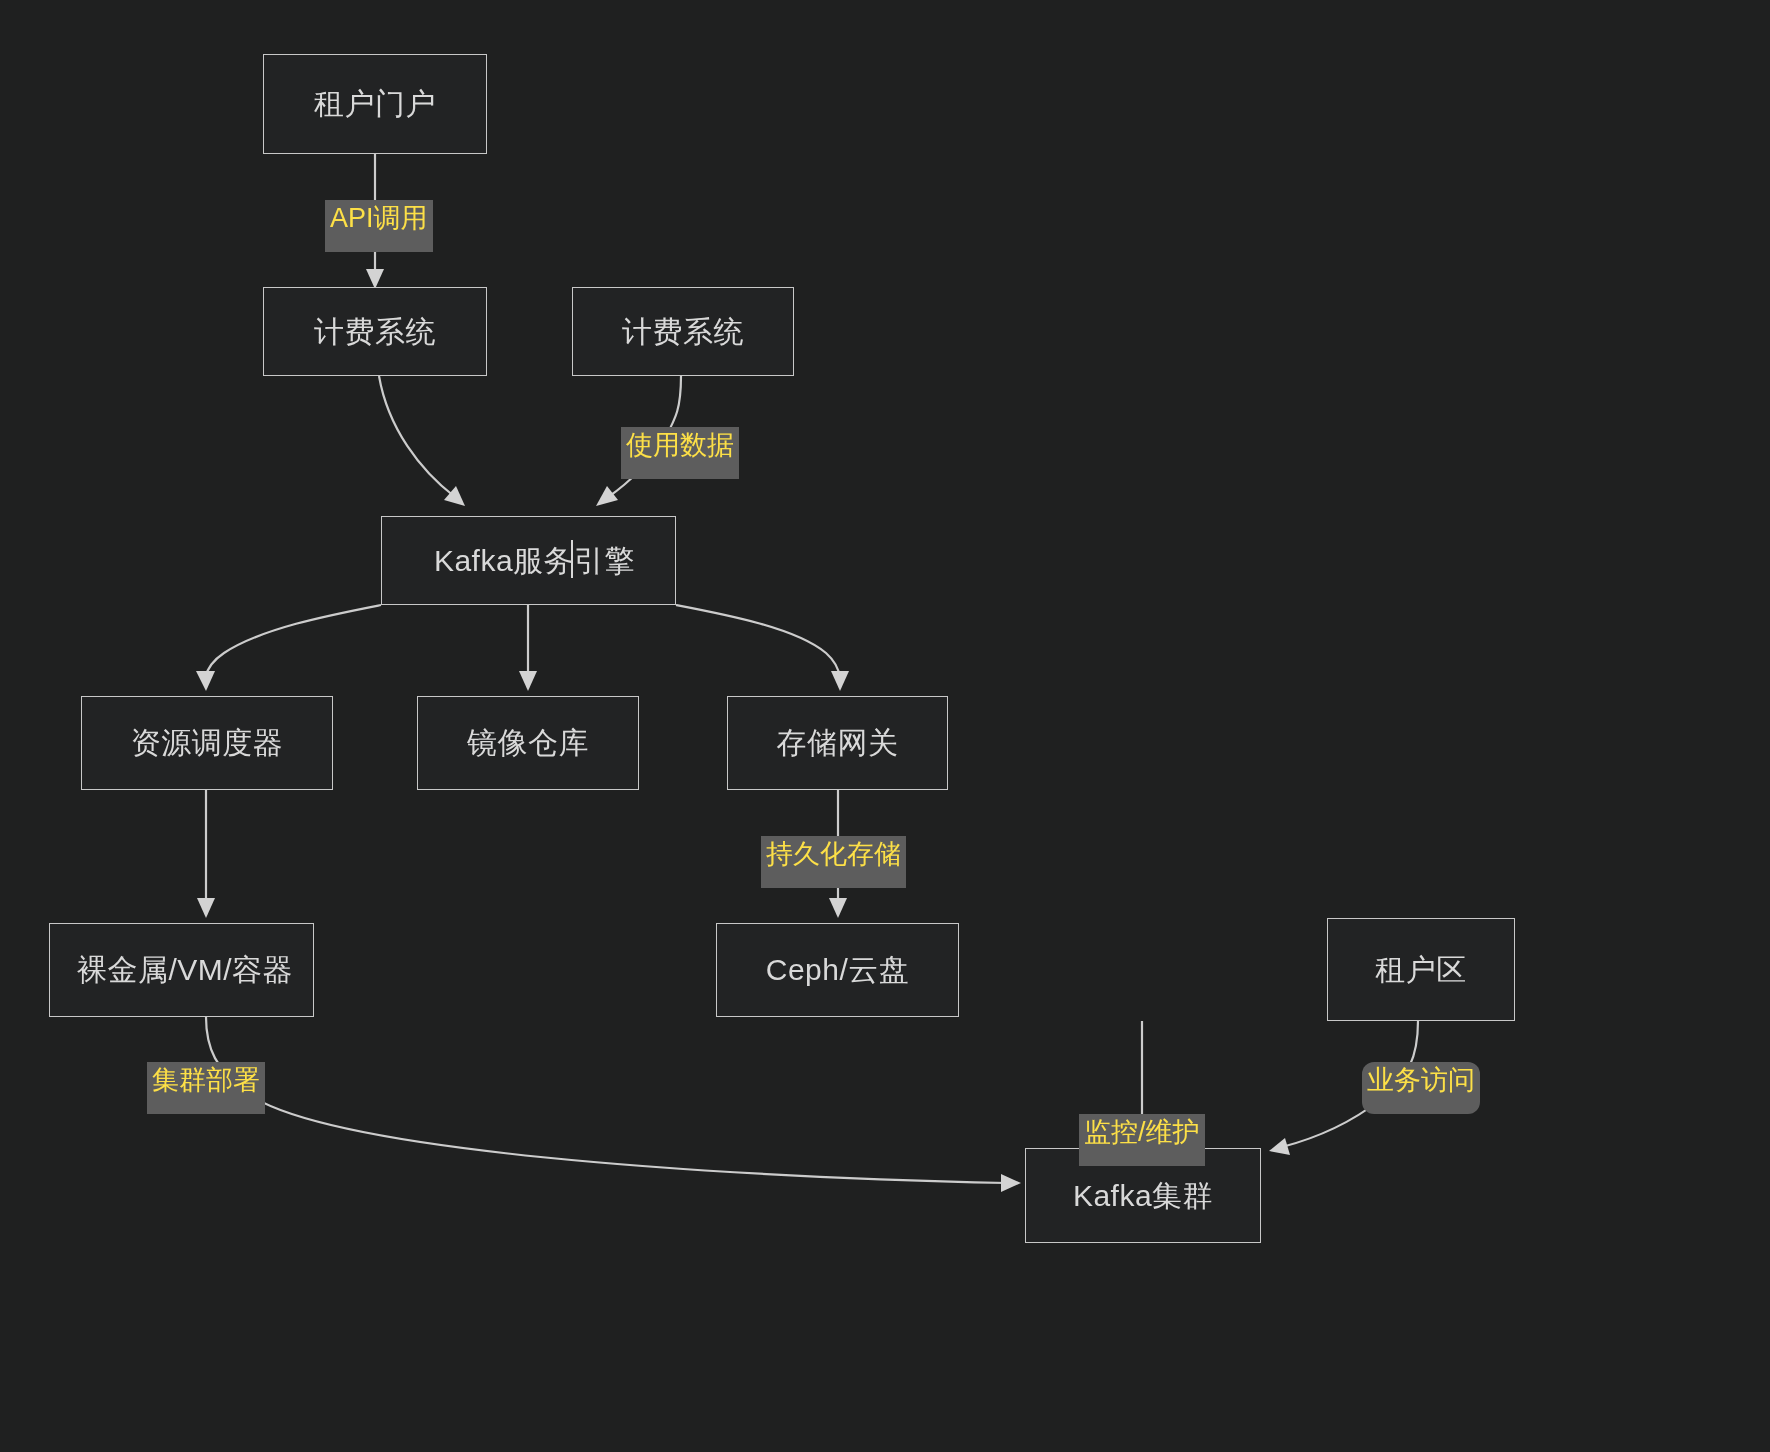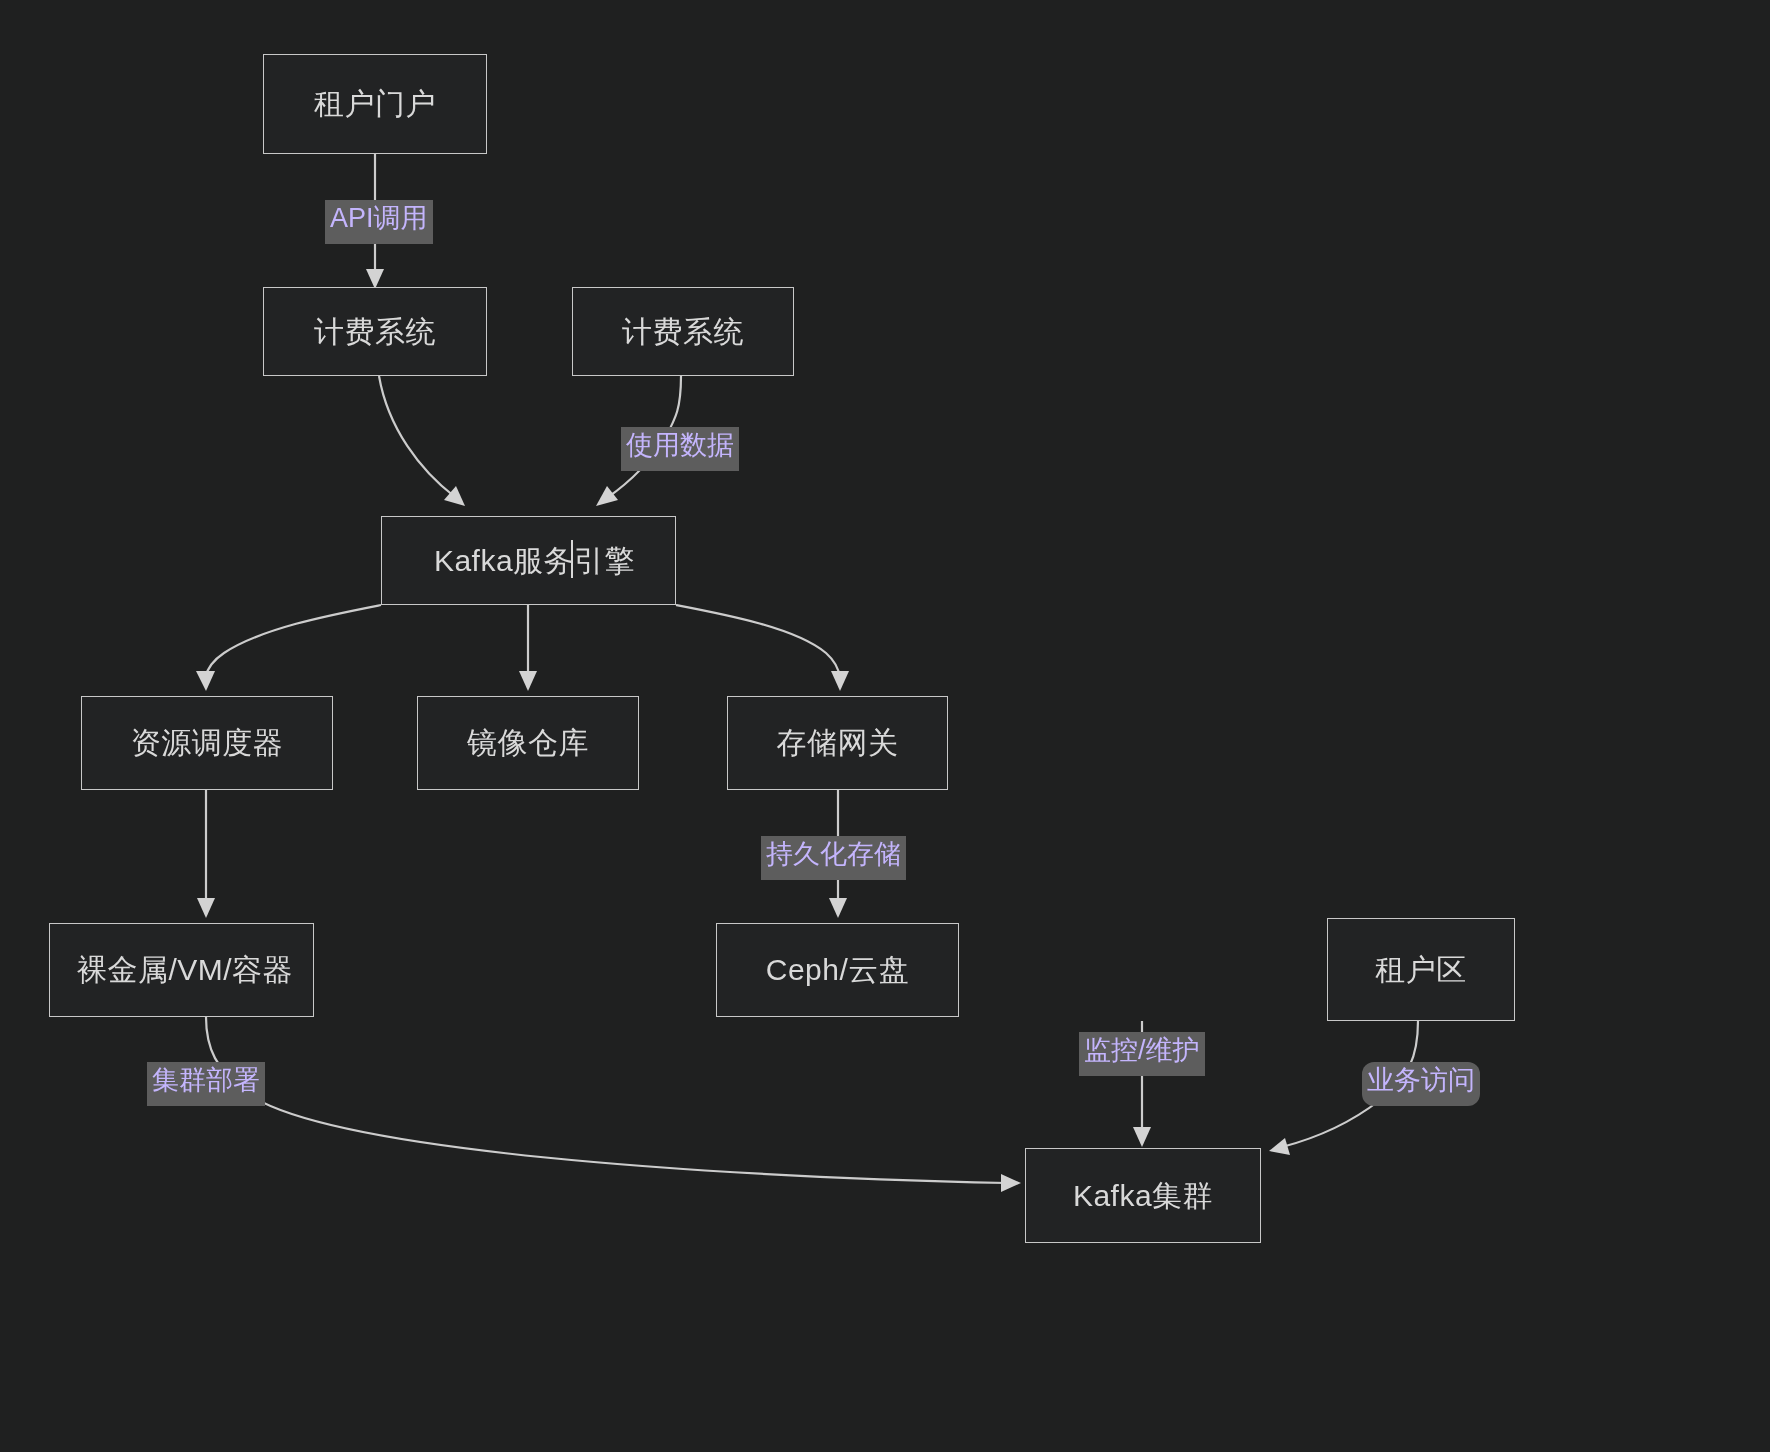--- a/index.html
+++ b/index.html
@@ -45,24 +45,24 @@
     color: #d9d9d9;
     font-size: 30px;
     letter-spacing: 0.5px;
     line-height: 1.2;
     white-space: nowrap;
     z-index: 2;
   }
   .edge-label {
     position: absolute;
     background: #5d5d5d;
-    color: #c4b5fd;
+    color: #fde047;
     font-size: 27px;
     line-height: 1.25;
-    padding: 2px 5px 8px 5px;
+    padding: 2px 5px 16px 5px;
     white-space: nowrap;
     box-sizing: border-box;
     z-index: 3;
   }
   .caret {
     position: absolute;
     width: 2px;
     background: #d9d9d9;
     z-index: 4;
   }
@@ -176,19 +176,19 @@
   </div>
 
   <div class="edge-label" style="left:325px; top:192px;">API调用</div>
 
   <div class="edge-label" style="left:621px; top:419px;">使用数据</div>
 
   <div class="edge-label" style="left:761px; top:828px;">持久化存储</div>
 
   <div class="edge-label" style="left:147px; top:1054px;">集群部署</div>
 
-  <div class="edge-label" style="left:1079px; top:1024px;">监控/维护</div>
+  <div class="edge-label" style="left:1079px; top:1106px;">监控/维护</div>
 
   <div class="edge-label" style="left:1362px; top:1054px;border-radius:12px;">业务访问</div>
 
   <div class="caret" style="left:571px; top:532px; height:38px;"></div>
 
 </div>
 
 </body></html>

